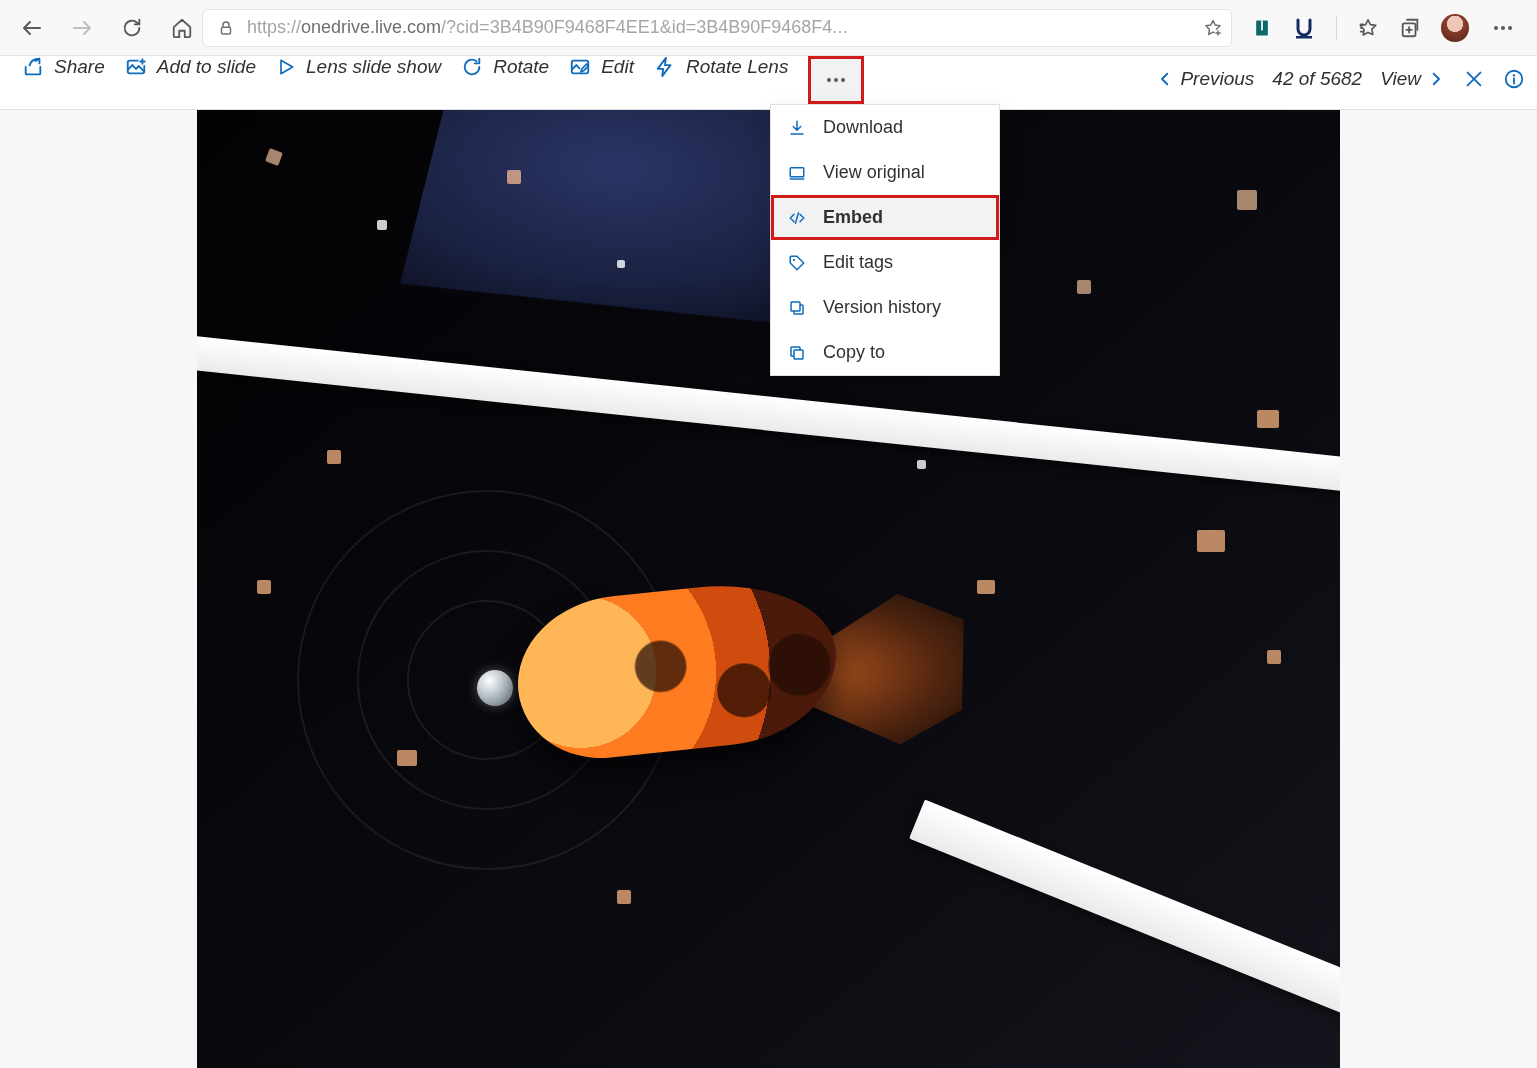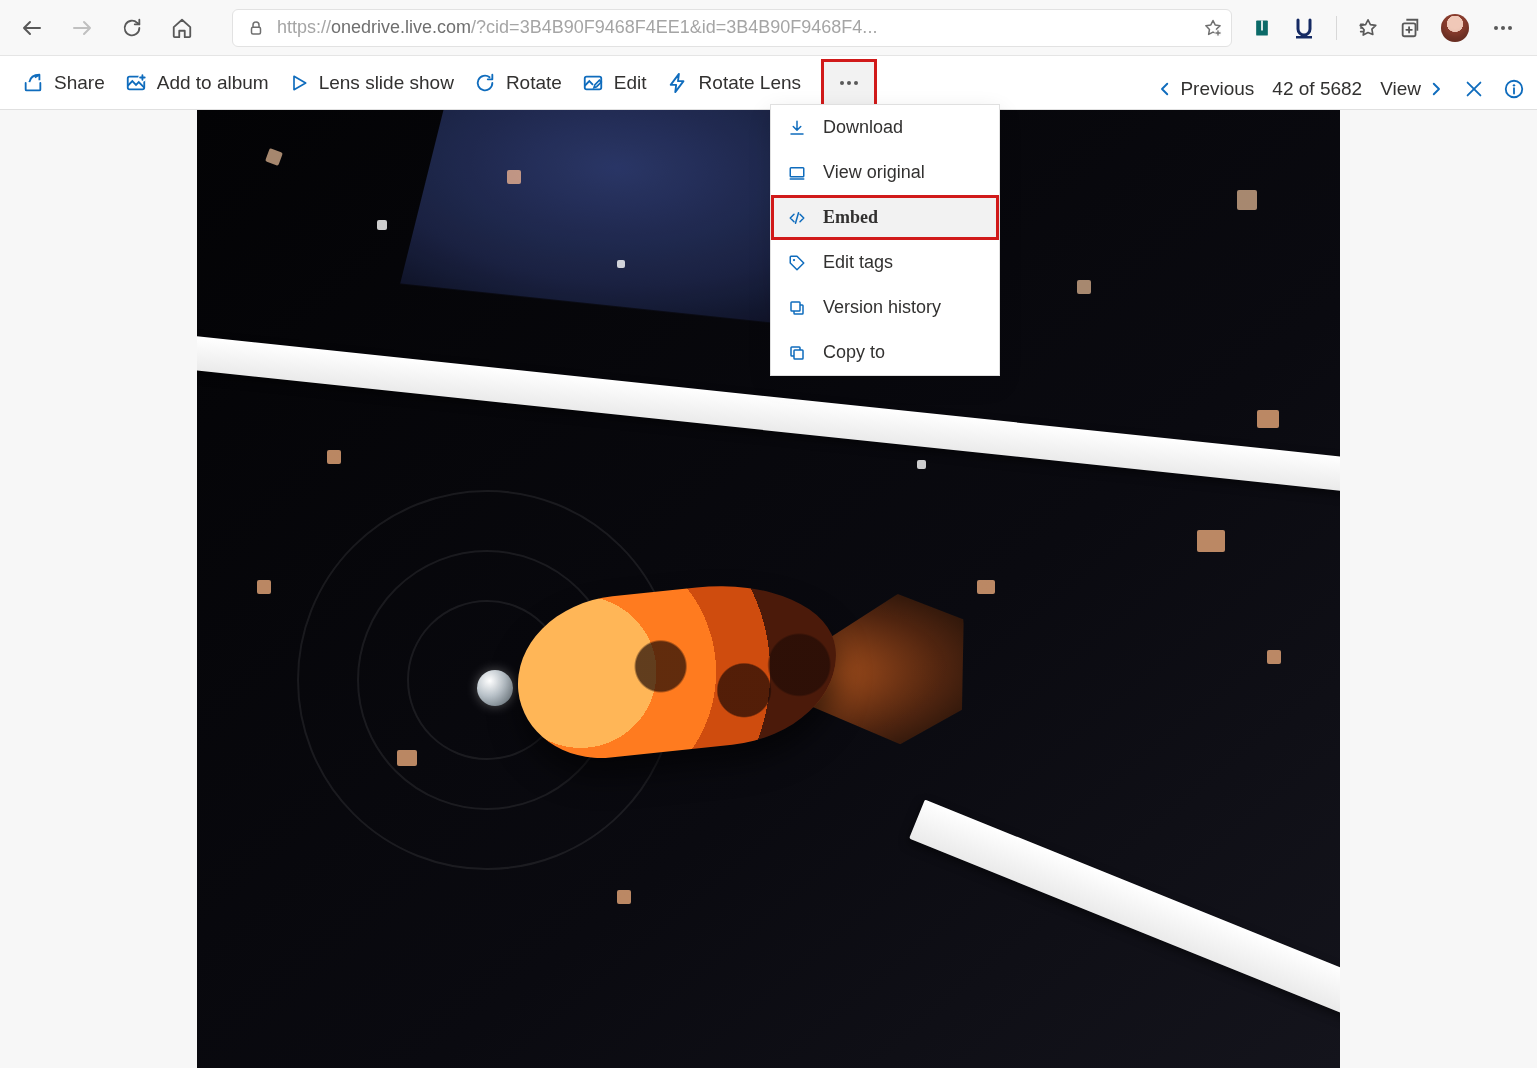--- a/index.html
+++ b/index.html
@@ -31,21 +31,20 @@
     padding: 0 20px 0 18px;
     border-bottom: 1px solid var(--bar-border);
     background: #f8f8f8;
     gap: 6px;
   }
   .nav-cluster { display: flex; align-items: center; gap: 22px; }
   .nav-btn { color: #595959; display: flex; align-items: center; justify-content: center; width: 28px; height: 28px; cursor: pointer; }
   .nav-btn.disabled { color: #c0c0c0; cursor: default; }
 
   .address-bar {
-    margin-left: 30px;
     flex: 1;
     height: 38px;
     background: #fff;
     border: 1px solid #e2e2e2;
     border-radius: 6px;
     display: flex;
     align-items: center;
     padding: 0 8px 0 14px;
     gap: 12px;
     font-size: 18px;
@@ -59,23 +58,24 @@
   .v-sep { width: 1px; height: 24px; background: #d8d8d8; }
   .dots { display: flex; gap: 3px; }
   .dots span { width: 4px; height: 4px; border-radius: 50%; background: #595959; }
 
   
   .command-bar {
     height: 54px;
     background: #fff;
     border-bottom: 1px solid var(--menu-border);
     display: flex;
-    align-items: center;
+    align-items: flex-start;
     padding: 0 12px 0 22px;
     gap: 20px;
+    font-style: italic;
   }
   .cmd { display: flex; align-items: center; gap: 10px; color: var(--text); cursor: pointer; font-size: 19px; }
   .cmd .ic { color: var(--blue); display: flex; }
 
   .more-btn {
     width: 56px; height: 48px;
     display: flex; align-items: center; justify-content: center;
     background: var(--hover);
     border: 3px solid var(--highlight-border);
     cursor: pointer;
@@ -114,21 +114,21 @@
   .menu-item.highlighted {
     background: var(--hover);
     position: relative;
   }
   .menu-item.highlighted::after {
     content: "";
     position: absolute; inset: 0;
     border: 3px solid var(--highlight-border);
     pointer-events: none;
   }
-  .menu-item.highlighted span:last-child { font-weight: 600; font-family: Liberation Serif, serif; }
+  .menu-item.highlighted span:last-child { font-weight: 600; }
 
   
   .viewer {
     position: relative;
     height: calc(1068px - 56px - 54px);
     background: var(--bg);
     display: flex; justify-content: center; align-items: flex-start;
     padding-top: 0;
   }
   .photo {
@@ -275,21 +275,21 @@
   </div>
   <div class="cmd">
     <span class="ic">
         <svg width="22" height="22" viewBox="0 0 24 24">
           <rect x="3" y="5" width="18" height="14" rx="2" stroke="currentColor" stroke-width="2" fill="none"></rect>
           <path d="M3 15l5-5 4 4 3-3 6 6" stroke="currentColor" stroke-width="2" fill="none"></path>
           <circle cx="19" cy="6" r="4.5" fill="#fff"></circle>
           <path d="M19 3.5v5M16.5 6h5" stroke="currentColor" stroke-width="2" stroke-linecap="round"></path>
         </svg>
       </span>
-    <span>Add to album</span>
+    <span>Add to slide</span>
   </div>
   <div class="cmd">
     <span class="ic">
         <svg width="20" height="20" viewBox="0 0 24 24">
           <path d="M6 4l14 8-14 8V4z" stroke="currentColor" stroke-width="2" fill="none" stroke-linejoin="round"></path>
         </svg>
       </span>
     <span>Lens slide show</span>
   </div>
   <div class="cmd">

